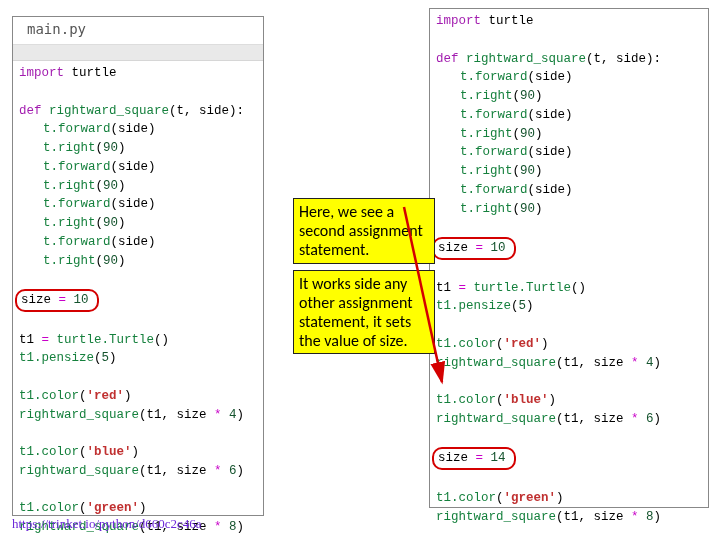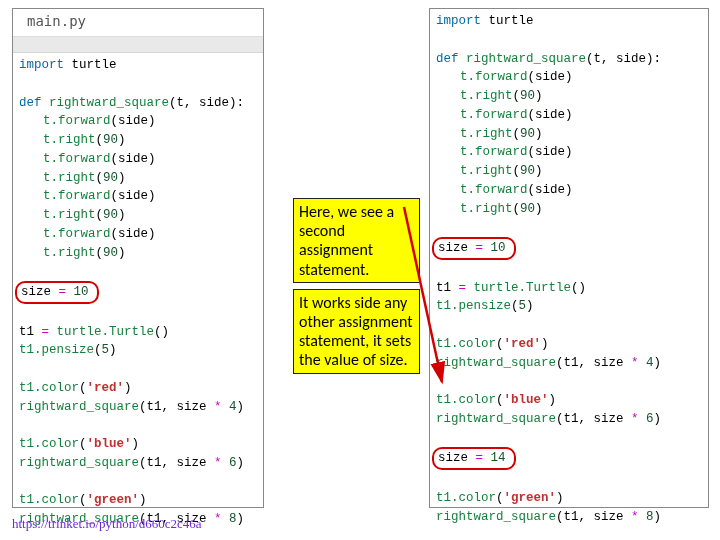--- a/index.html
+++ b/index.html
@@ -11,21 +11,21 @@
     position: relative;
     font-size: 12px;
   }
   .panel {
     position: absolute;
     background: #fff;
     border: 1px solid #888;
   }
   .panel-left {
     left: 12px;
-    top: 8px;
+    top: 16px;
     width: 252px;
     height: 500px;
   }
   .panel-right {
     left: 429px;
     top: 8px;
     width: 280px;
     height: 500px;
   }
   .tab {
@@ -42,38 +42,38 @@
     border-bottom: 1px solid #d6d6d6;
   }
   .code {
     font-family: Menlo, Consolas, "Courier New", monospace;
     font-size: 12.5px;
     line-height: 1.5;
     white-space: pre;
     padding: 3px 6px;
     color: #000;
   }
-  .code .kw { color: #0369a1; }
+  .code .kw { color: #a21caf; }
   .code .fn { color: #15803d; }
   .code .op { color: #c800c8; }
   .code .num { color: #14532d; }
   .code .str { color: #c03030; font-weight: bold; }
   .code .ind { display:inline-block; width: 3.2ch; }
   .redbox {
     border: 2.5px solid #d40000;
     border-radius: 10px;
     display: inline-block;
     padding: 0 8px 0 4px;
     margin-left: -4px;
   }
   .noteboxes {
     position: absolute;
     left: 293px;
     top: 198px;
-    width: 127px;
+    width: 142px;
   }
   .note {
     background: #ffff00;
     border: 1px solid #222;
     font-family: Calibri, Arial, sans-serif;
     font-size: 16px;
     line-height: 1.2;
     padding: 3px 5px;
     margin-bottom: 6px;
   }

